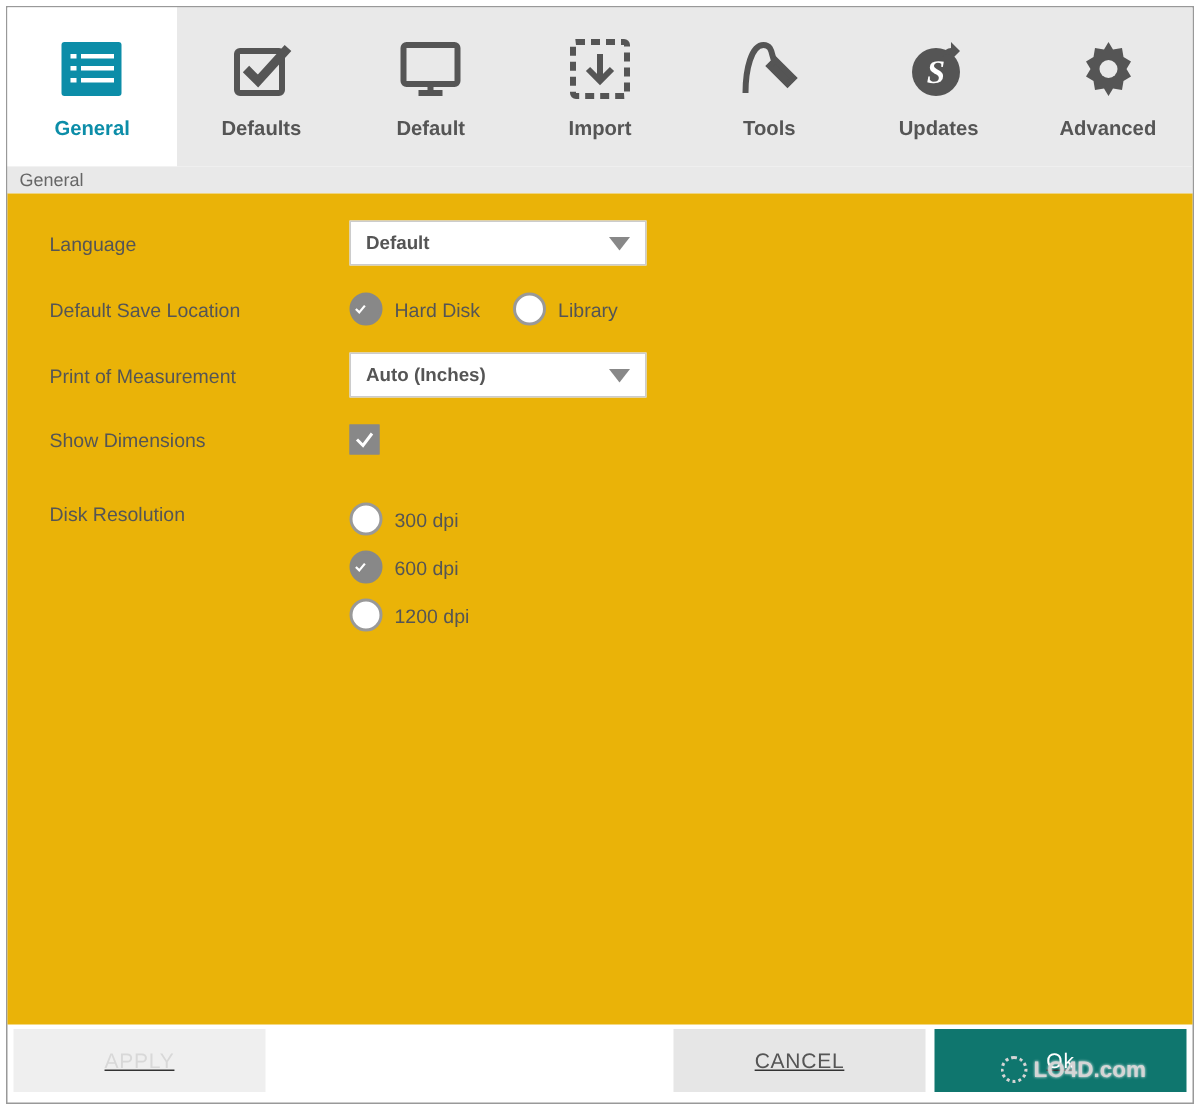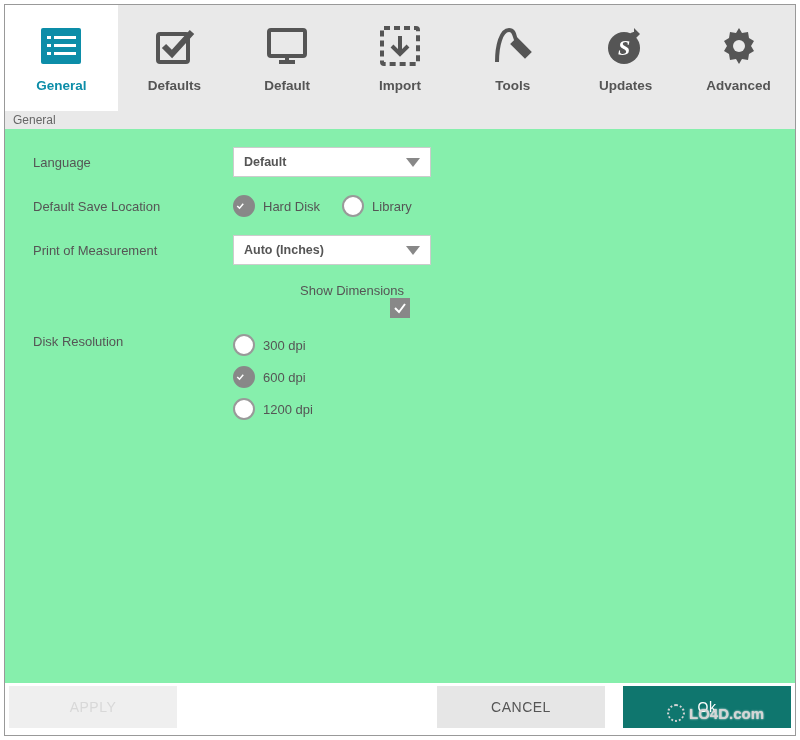--- a/index.html
+++ b/index.html
@@ -55,28 +55,28 @@
     .section-title-bar {
       background: #e9e9e9;
       padding: 2px 8px;
       font-size: 12px;
       color: #666;
     }
     
     .form {
       flex: 1;
       padding: 18px 28px 10px 28px;
-      background: #86efac;
+      background: #eab308;
     }
     .row {
       display: flex;
       align-items: center;
       margin-bottom: 18px;
     }
-    .row.wide-gap { margin-bottom: 16px; flex-direction: column; }
+    .row.wide-gap { margin-bottom: 32px; }
     .label {
       width: 200px;
       color: #555;
       font-size: 13px;
     }
     .control-col { display: flex; align-items: center; }
     
     .dropdown {
       width: 198px;
       height: 30px;
@@ -173,21 +173,22 @@
       cursor: pointer;
     }
     .spin-up { border-bottom: 6px solid #555; }
     .spin-down { border-top: 6px solid #555; }
     
     .footer {
       height: 52px;
       display: flex;
       align-items: center;
       padding: 0 4px 4px 4px;
-      gap: 12px;
+      gap: 0;
+      text-decoration: underline;
     }
     .btn {
       height: 42px;
       width: 168px;
       display: flex;
       align-items: center;
       justify-content: center;
       font-size: 14px;
       cursor: pointer;
       letter-spacing: 0.5px;

